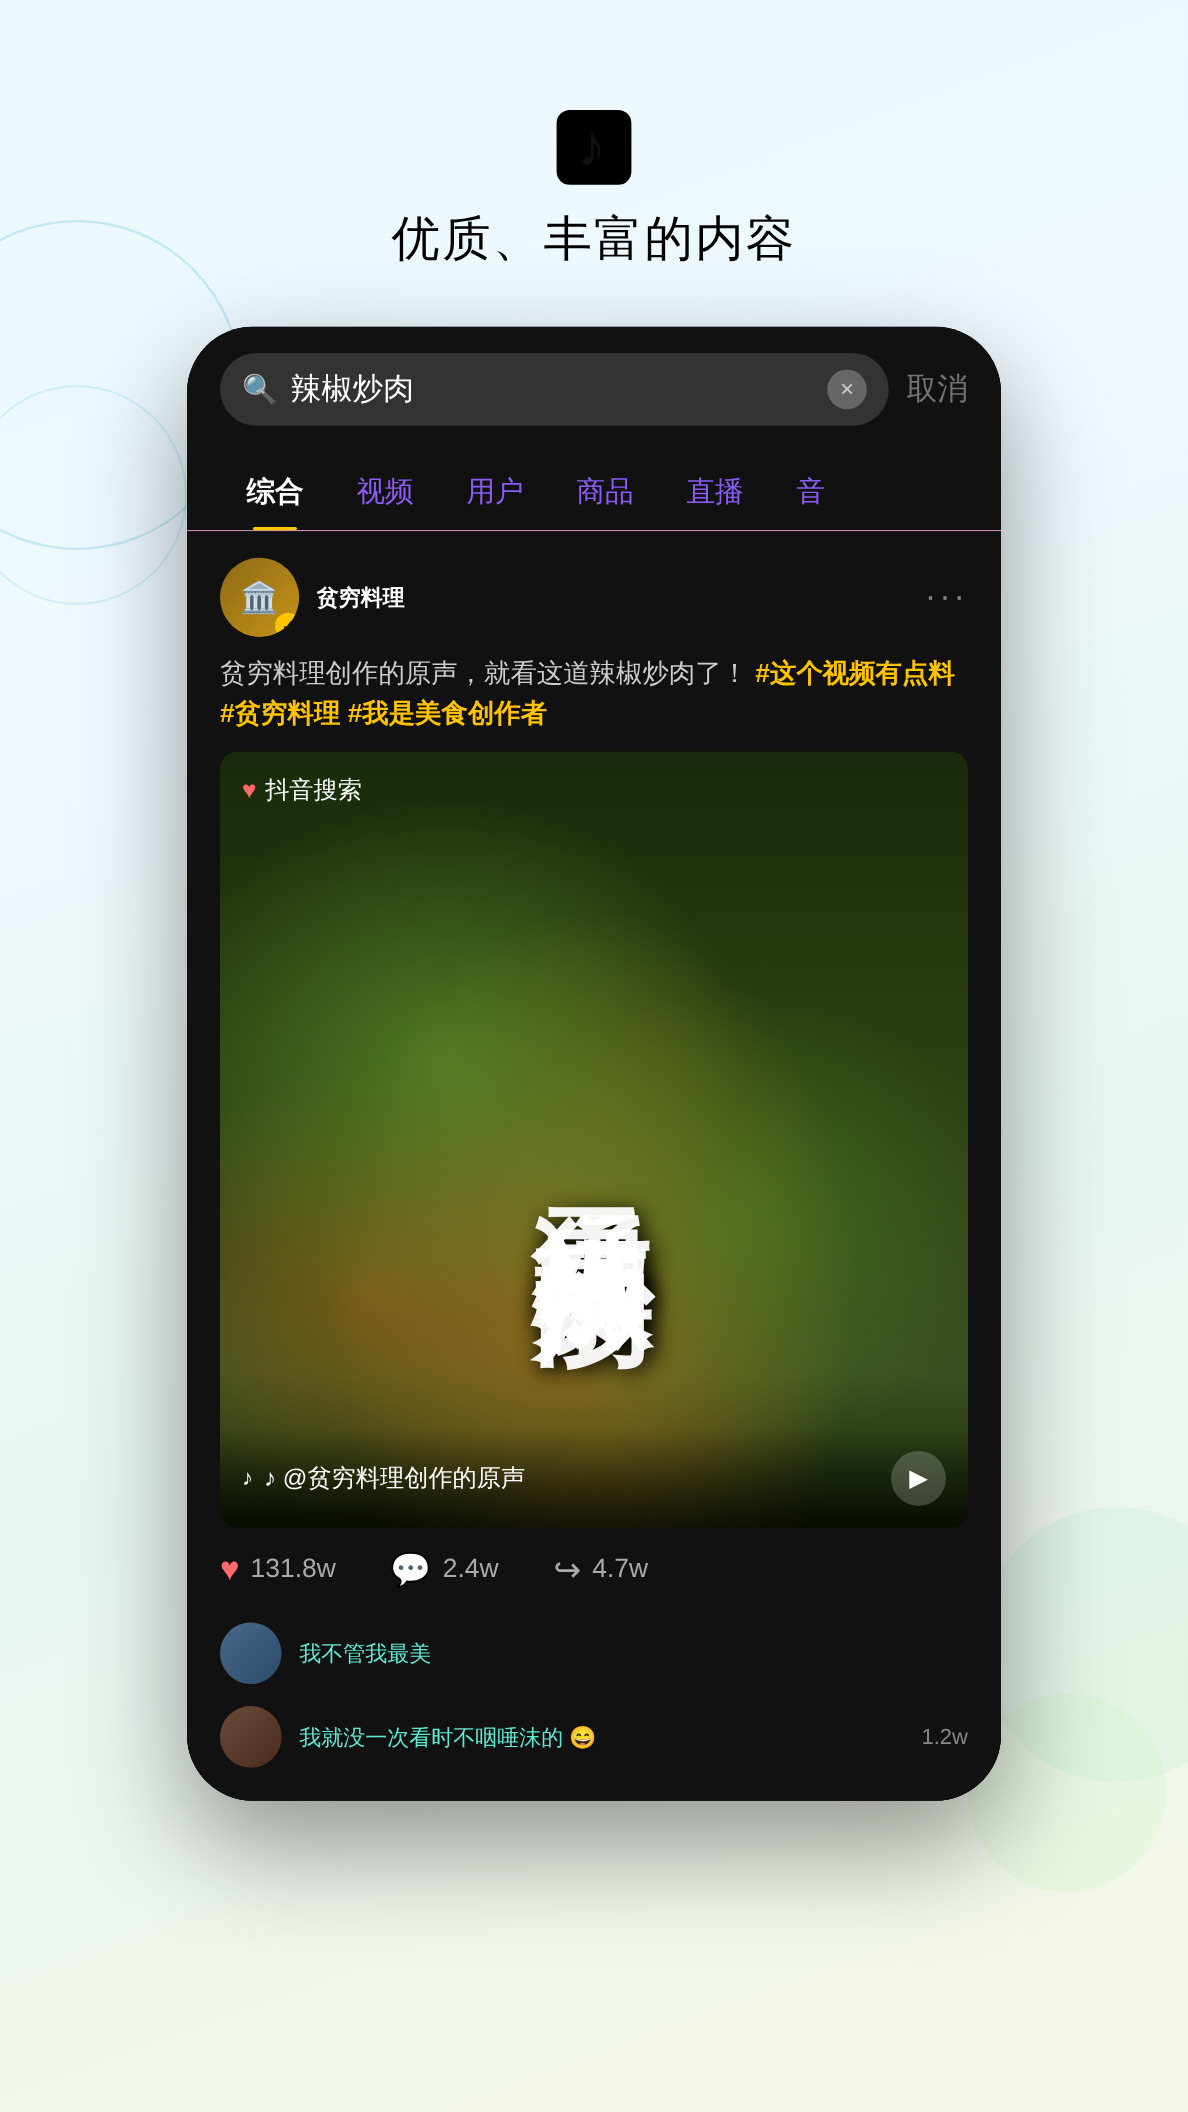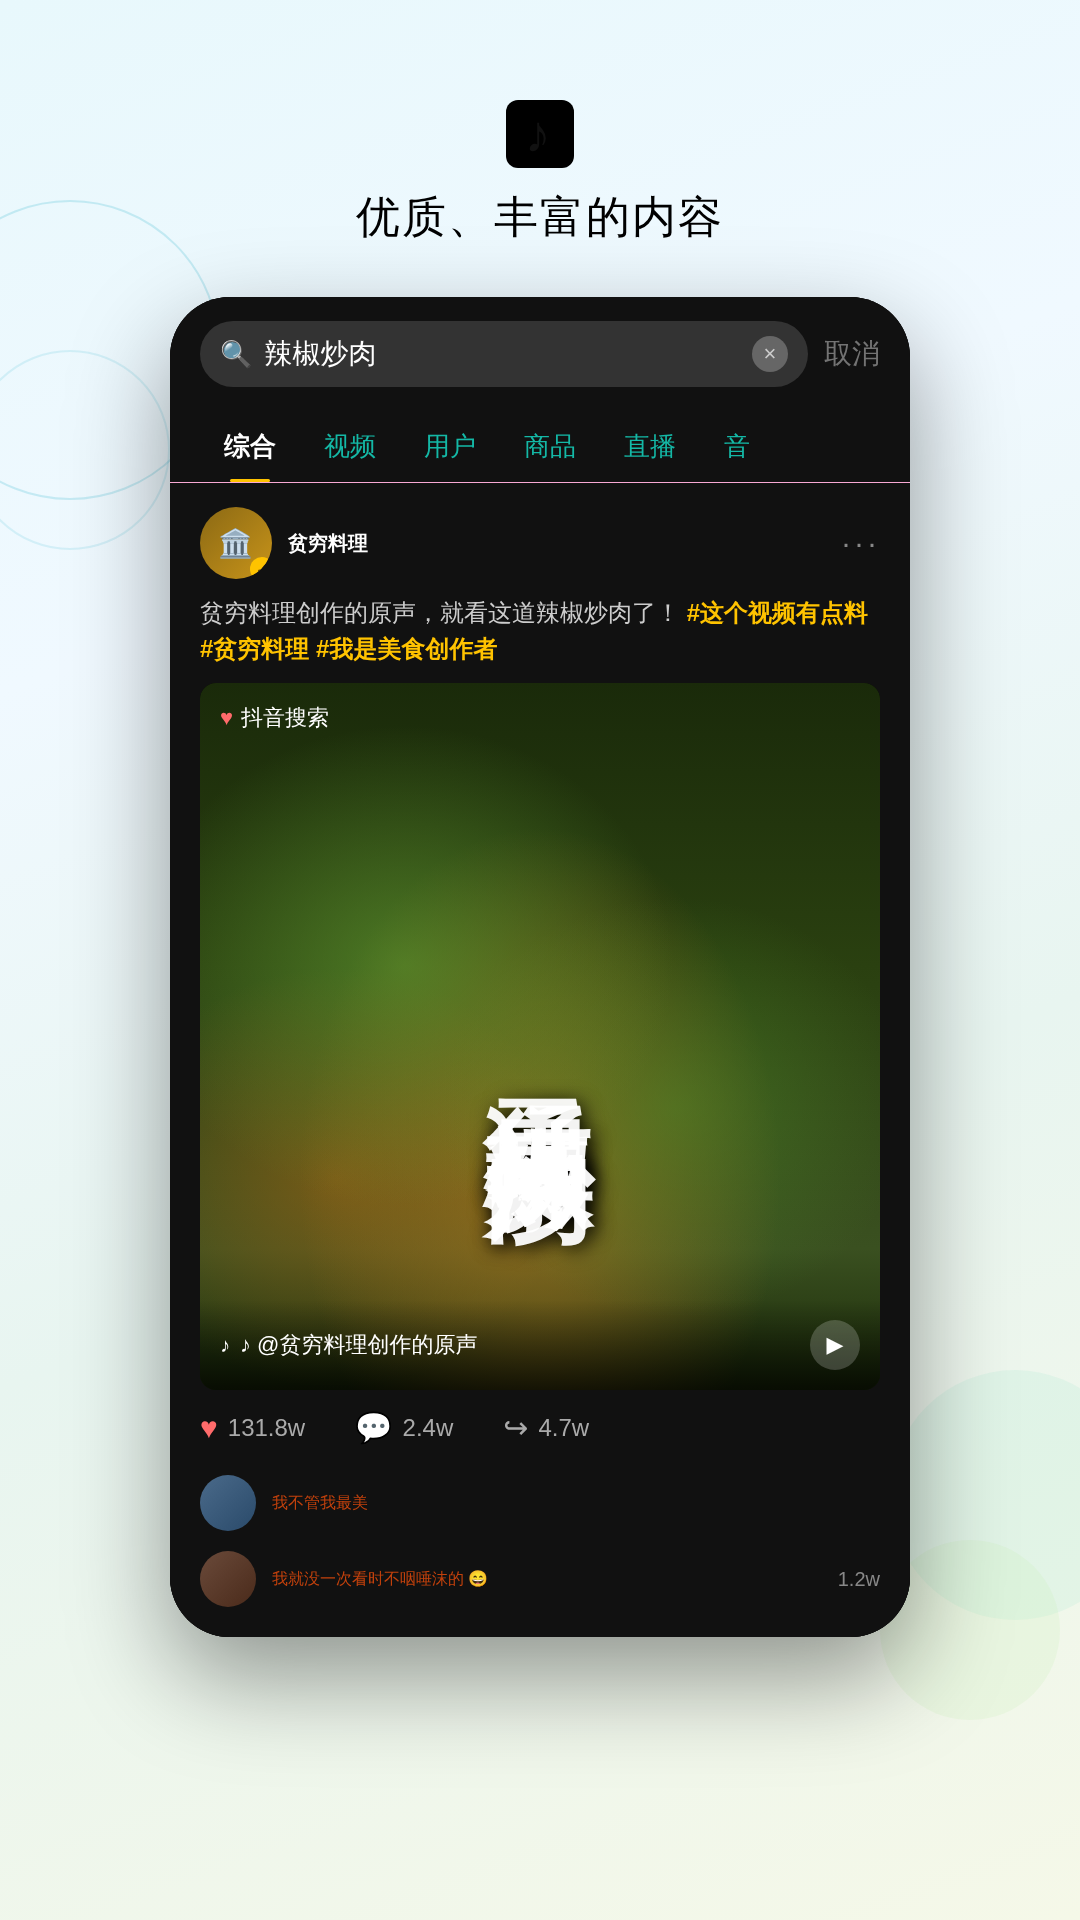--- a/index.html
+++ b/index.html
@@ -155,21 +155,21 @@
 
     
     .tabs {
       display: flex;
       background: #111;
       padding: 0 30px;
       border-bottom: 1px solid #f9a8d4;
     }
     .tab {
       padding: 18px 24px;
-      color: #14b8a6;
+      color: #8b5cf6;
       font-size: 26px;
       position: relative;
     }
     .tab.active {
       color: #fff;
       font-weight: bold;
     }
     .tab.active::after {
       content: '';
       position: absolute;
@@ -378,22 +378,22 @@
       background: linear-gradient(135deg, #555, #333);
       flex-shrink: 0;
     }
     .comment-right {
       flex: 1;
       display: flex;
       justify-content: space-between;
       align-items: center;
     }
     .comment-text {
-      color: #c2410c;
-      font-size: 16px;
+      color: #5eead4;
+      font-size: 20px;
     }
     .comment-likes {
       color: #888;
       font-size: 20px;
     }
   </style>
 </head>
 <body>
 
 <div class="bg-circle1"></div>

